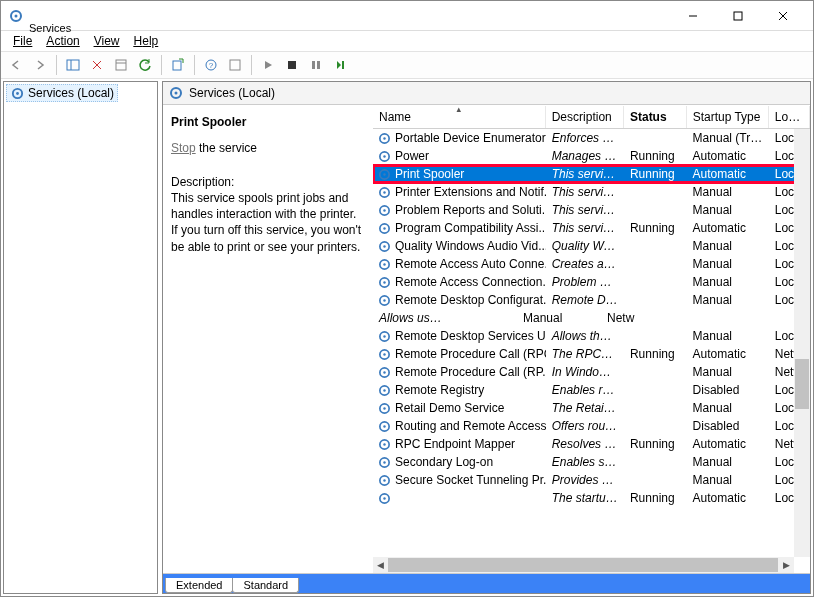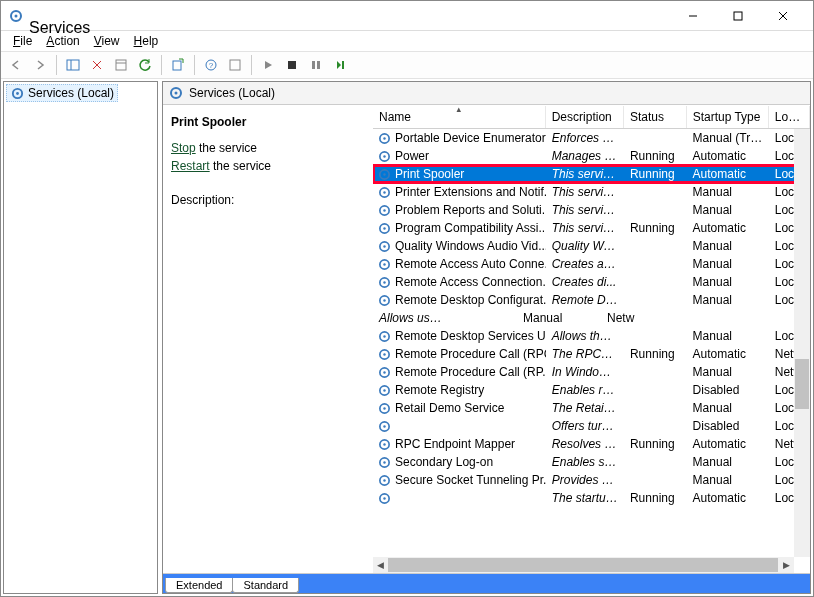--- a/index.html
+++ b/index.html
@@ -1,45 +1,45 @@
 <!DOCTYPE html>
 <html><head>
 <meta charset="utf-8">
 <style>
   * { box-sizing: border-box; margin: 0; padding: 0; }
   body { font-family: "Segoe UI", Tahoma, sans-serif; font-size: 12px; background: #fff; color: #000; width: 814px; height: 597px; overflow: hidden; border: 1px solid #888; display: flex; flex-direction: column; }
   .titlebar { height: 30px; display: flex; align-items: center; padding: 0 8px; border-bottom: 1px solid #ddd; }
   .titlebar .ticon { margin-right: 6px; }
-  .titlebar .title { flex: 1; font-size: 16px; margin-top: 24px; }
+  .titlebar .title { flex: 1; font-size: 11px; margin-top: 24px; }
   .winbtn { width: 45px; height: 28px; display: flex; align-items: center; justify-content: center; }
   .winbtn svg { stroke: #000; }
-  .menubar { height: 20px; display: flex; align-items: flex-end; padding: 2px 6px; gap: 2px; }
+  .menubar { height: 20px; display: flex; align-items: flex-end; padding: 2px 6px; gap: 2px; text-decoration: underline; }
   .menuitem { padding: 1px 6px; font-size: 12px; }
   .menuitem u { text-decoration: underline; }
   .toolbar { height: 28px; border-top: 1px solid #e3e3e3; border-bottom: 1px solid #e3e3e3; display: flex; align-items: center; padding: 0 4px; gap: 2px; background: #fdfdfd; }
   .tbtn { width: 22px; height: 22px; display: flex; align-items: center; justify-content: center; border: 1px solid transparent; }
   .tsep { width: 1px; height: 20px; background: #ccc; margin: 0 3px; }
   .body { flex: 1; display: flex; overflow: hidden; border-top: 0; }
   .leftpane { width: 155px; border: 1px solid #888; margin: 2px; padding: 2px; background: #fff; }
   .treeitem { display: flex; align-items: center; gap: 4px; background: #e5f3ff; border: 1px dotted #99c2e8; padding: 1px 3px; width: fit-content; }
   .rightouter { flex: 1; margin: 2px; border: 1px solid #888; display: flex; flex-direction: column; overflow: hidden; }
   .rightheader { padding: 4px 6px; display: flex; align-items: center; gap: 6px; background: #f4f4f4; border-bottom: 1px solid #ccc; }
   .rightcontent { flex: 1; display: flex; overflow: hidden; }
   .detailpane { width: 210px; padding: 10px 10px 10px 8px; font-size: 12px; }
   .detailpane h3 { font-size: 12px; font-weight: bold; margin-bottom: 10px; }
-  .detailpane a { color: #14532d; text-decoration: underline; cursor: pointer; }
+  .detailpane a { color: #737373; text-decoration: underline; cursor: pointer; }
   .detailpane .actions { margin-bottom: 18px; line-height: 1.5; }
   .detailpane .desc-label { margin-bottom: 1px; }
   .detailpane .desc-text { line-height: 1.35; }
   .listpane { flex: 1; display: flex; flex-direction: column; overflow: hidden; position: relative; }
   .cols { display: flex; border-bottom: 1px solid #d0d0d0; background: #fff; font-size: 12px; position: relative; height: 24px; align-items: center;}
   .col { padding: 4px 6px; border-right: 1px solid #e8e8e8; white-space: nowrap; overflow: hidden; text-overflow: ellipsis; position: relative;}
   .col-name { width: 177px; padding-left: 6px; text-align: left;}
   .col-desc { width: 80px; }
-  .col-status { width: 64px; }
+  .col-status { width: 64px; font-weight: bold; }
   .col-startup { width: 84px; }
   .col-logon { width: 42px; }
   .sortglyph { position: absolute; top: -2px; left: 50%; transform: translateX(-50%); font-size: 9px; color: #555;}
   .rows { flex: 1; overflow-y: auto; overflow-x: auto; }
   .row { display: flex; height: 18px; align-items: center; font-size: 12px; white-space: nowrap; }
   .row .c { overflow: hidden; text-overflow: ellipsis; padding: 0 6px; }
   .row .c-name { width: 177px; display: flex; align-items: center; gap: 4px; padding-left: 4px;}
   .row .c-desc { width: 80px; font-style: italic; }
   .row .c-status { width: 64px; }
   .row .c-startup { width: 84px; }
@@ -193,23 +193,23 @@
             <circle cx="7" cy="7" r="1.5" fill="#3a7abd"></circle>
           </svg>
         </span>
       <span>Services (Local)</span>
     </div>
     <div class="rightcontent">
       <div class="detailpane">
         <h3>Print Spooler</h3>
         <div class="actions">
           <div><a>Stop</a><span> the service</span></div>
-          <div><a>Restart</a><span> the service</span></div>
         </div>
         <div class="desc-label">Description:</div>
+        <div class="desc-text">This service spools print jobs and handles interaction with the printer.  If you turn off this service, you won't be able to print or see your printers.</div>
       </div>
       <div class="listpane">
         <div class="cols">
           <div class="col col-name"><span class="sortglyph">▴</span><span>Name</span></div>
           <div class="col col-desc">Description</div>
           <div class="col col-status">Status</div>
           <div class="col col-startup">Startup Type</div>
           <div class="col col-logon">Log O</div>
         </div>
         <div class="rows" id="rows">
@@ -336,21 +336,21 @@
             <div class="row">
               <div class="c c-name">
                 <span class="gear">
                   <svg width="13" height="13" viewBox="0 0 14 14">
                     <circle cx="7" cy="7" r="5" fill="none" stroke="#3a7abd" stroke-width="1.8"></circle>
                     <circle cx="7" cy="7" r="1.3" fill="#3a7abd"></circle>
                   </svg>
                 </span>
                 <span>Remote Access Connection...</span>
               </div>
-              <div class="c c-desc">Creates di...</div>
+              <div class="c c-desc">Problem di...</div>
               <div class="c c-status"></div>
               <div class="c c-startup">Manual</div>
               <div class="c c-logon">Local</div>
             </div>
             <div class="row">
               <div class="c c-name">
                 <span class="gear">
                   <svg width="13" height="13" viewBox="0 0 14 14">
                     <circle cx="7" cy="7" r="5" fill="none" stroke="#3a7abd" stroke-width="1.8"></circle>
                     <circle cx="7" cy="7" r="1.3" fill="#3a7abd"></circle>
@@ -445,22 +445,23 @@
               <div class="c c-logon">Local</div>
             </div>
             <div class="row">
               <div class="c c-name">
                 <span class="gear">
                   <svg width="13" height="13" viewBox="0 0 14 14">
                     <circle cx="7" cy="7" r="5" fill="none" stroke="#3a7abd" stroke-width="1.8"></circle>
                     <circle cx="7" cy="7" r="1.3" fill="#3a7abd"></circle>
                   </svg>
                 </span>
-              </div>
-              <div class="c c-desc">Offers turn...</div>
+                <span>Routing and Remote Access</span>
+              </div>
+              <div class="c c-desc">Offers routi...</div>
               <div class="c c-status"></div>
               <div class="c c-startup">Disabled</div>
               <div class="c c-logon">Local</div>
             </div>
             <div class="row">
               <div class="c c-name">
                 <span class="gear">
                   <svg width="13" height="13" viewBox="0 0 14 14">
                     <circle cx="7" cy="7" r="5" fill="none" stroke="#3a7abd" stroke-width="1.8"></circle>
                     <circle cx="7" cy="7" r="1.3" fill="#3a7abd"></circle>

